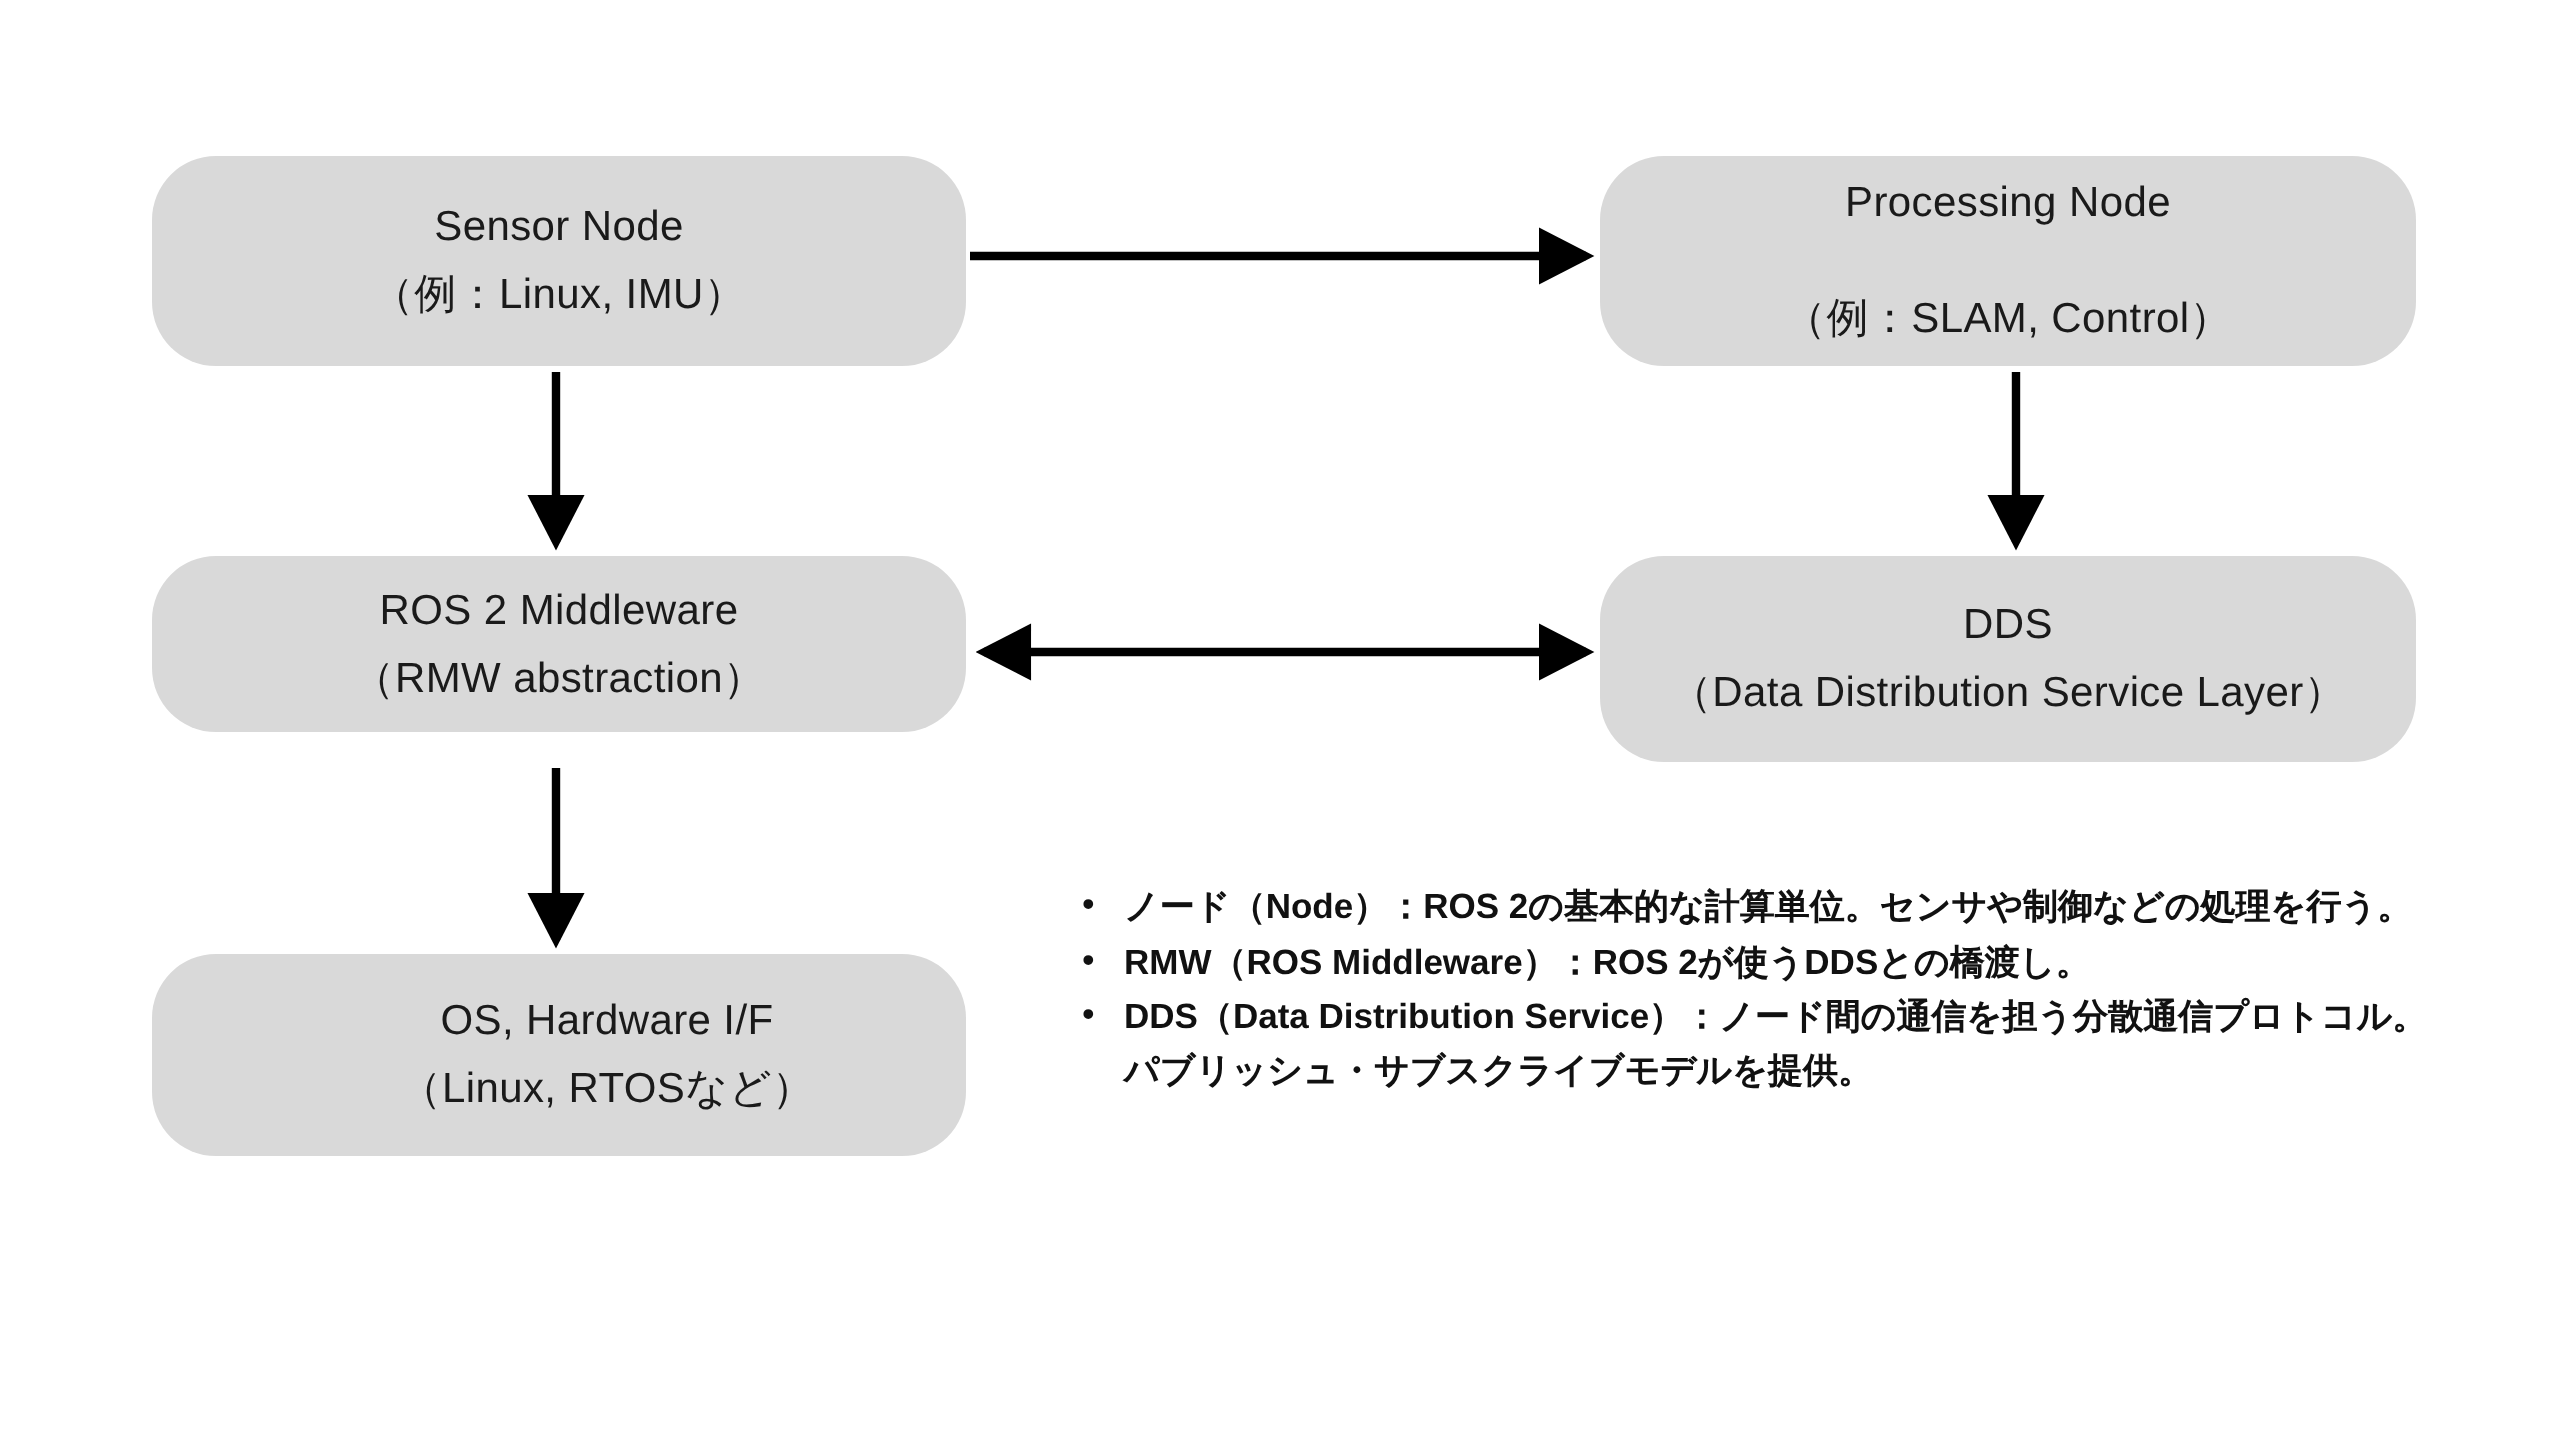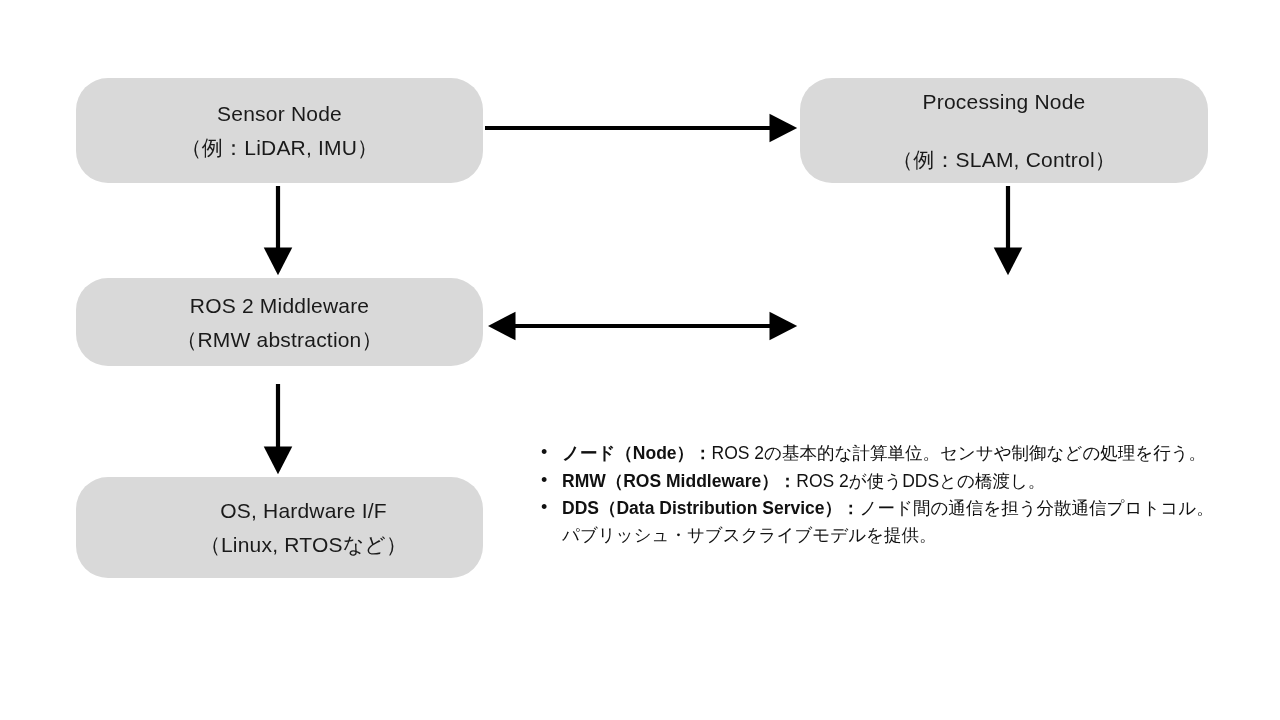--- a/index.html
+++ b/index.html
@@ -81,43 +81,47 @@
     position: absolute;
     left: -21px;
     top: -1px;
     font-size: 18px;
     color: #111111;
   }
   .term {
     font-weight: 700;
   }
   .desc {
-    font-weight: 400;
+    font-weight: 700;
   }
 </style>
 </head>
 <body>
 
 <div id="canvas">
 
   <div class="node-box" id="box-sensor">
     <div class="node-line first">Sensor Node</div>
-    <div class="node-line">（例：LiDAR, IMU）</div>
+    <div class="node-line">（例：Linux, IMU）</div>
   </div>
 
   <div class="node-box" id="box-processing">
     <div class="node-line first">Processing Node</div>
     <div class="node-line">（例：SLAM, Control）</div>
   </div>
 
   <div class="node-box" id="box-rmw">
     <div class="node-line first">ROS 2 Middleware</div>
     <div class="node-line">（RMW abstraction）</div>
   </div>
 
+  <div class="node-box" id="box-dds">
+    <div class="node-line first">DDS</div>
+    <div class="node-line">（Data Distribution Service Layer）</div>
+  </div>
 
   <div class="node-box" id="box-os">
     <div class="node-line first">OS, Hardware I/F</div>
     <div class="node-line">（Linux, RTOSなど）</div>
   </div>
 
   <svg id="arrow-layer" width="1280" height="720" viewBox="0 0 1280 720" xmlns="http://www.w3.org/2000/svg">
     <defs>
       <marker id="head-end" markerWidth="8" markerHeight="8" refX="5.6" refY="4" orient="auto" markerUnits="strokeWidth">
         <path d="M0,0.6 L6.6,4 L0,7.4 z" fill="#000000"></path>

